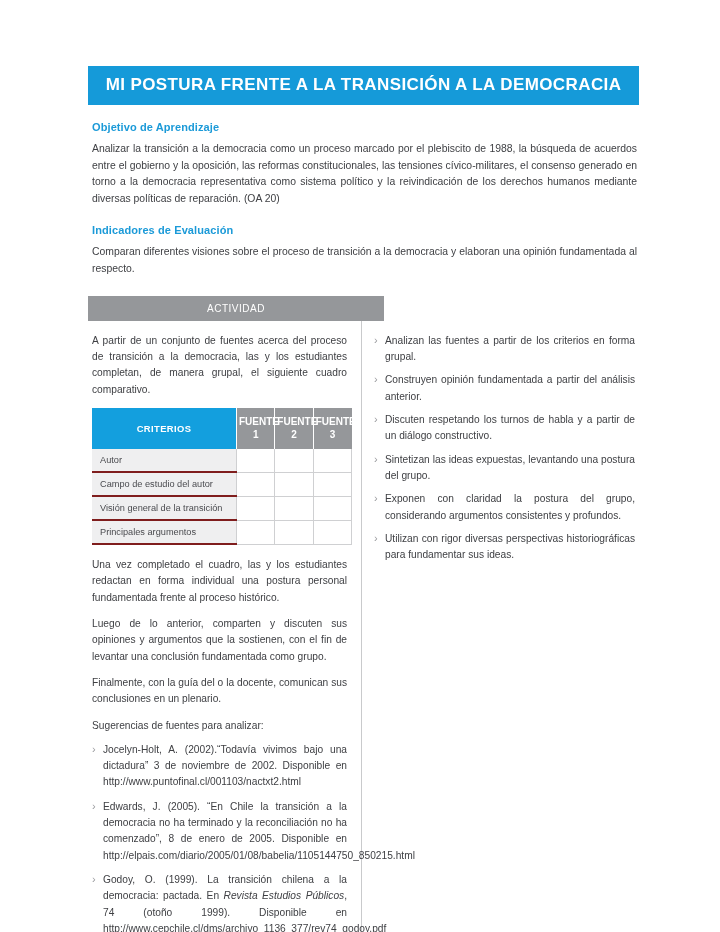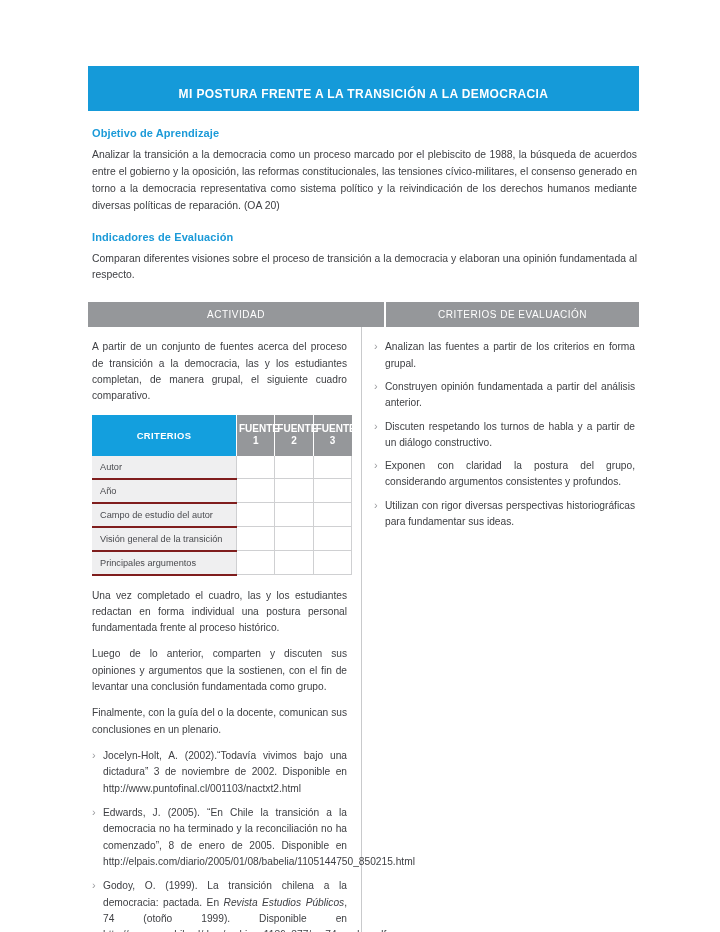--- a/index.html
+++ b/index.html
@@ -25,24 +25,24 @@
     left: 88px;
     top: 66px;
     width: 551px;
   }
 
   
   .title-bar {
     background: #159ad9;
     color: #ffffff;
     text-align: center;
-    font-size: 12px;
+    font-size: 17px;
     font-weight: bold;
     letter-spacing: 0.4px;
-    padding: 22px 8px 10px 8px;
+    padding: 10px 8px 10px 8px;
     line-height: 1.1;
   }
 
   
   .section-heading {
     color: #1b9ad8;
     font-weight: bold;
     font-size: 11px;
     margin: 16px 0 8px 4px;
     letter-spacing: 0.1px;
@@ -179,21 +179,20 @@
     <div class="title-bar">MI POSTURA FRENTE A LA TRANSICIÓN A LA DEMOCRACIA</div>
 
     <div class="section-heading">Objetivo de Aprendizaje</div>
     <p class="body-para">Analizar la transición a la democracia como un proceso marcado por el plebiscito de 1988, la búsqueda de acuerdos entre el gobierno y la oposición, las reformas constitucionales, las tensiones cívico-militares, el consenso generado en torno a la democracia representativa como sistema político y la reivindicación de los derechos humanos mediante diversas políticas de reparación. (OA 20)</p>
 
     <div class="section-heading">Indicadores de Evaluación</div>
     <p class="body-para">Comparan diferentes visiones sobre el proceso de transición a la democracia y elaboran una opinión fundamentada al respecto.</p>
 
     <div class="columns-head">
       <div class="col-head left">ACTIVIDAD</div>
-      <div class="col-head right">CRITERIOS DE EVALUACIÓN</div>
     </div>
 
     <div class="columns-body">
 
       <div class="col-left">
 
         <p class="col-text">A partir de un conjunto de fuentes acerca del proceso de transición a la democracia, las y los estudiantes completan, de manera grupal, el siguiente cuadro comparativo.</p>
 
         <table class="cmp-table">
           <thead>
@@ -214,26 +213,20 @@
             </tr>
           </thead>
           <tbody>
             <tr>
               <td class="rowlabel">Autor</td>
               <td class="cell"></td>
               <td class="cell"></td>
               <td class="cell"></td>
             </tr>
             <tr>
-              <td class="rowlabel">Año</td>
-              <td class="cell"></td>
-              <td class="cell"></td>
-              <td class="cell"></td>
-            </tr>
-            <tr>
               <td class="rowlabel">Campo de estudio del autor</td>
               <td class="cell"></td>
               <td class="cell"></td>
               <td class="cell"></td>
             </tr>
             <tr>
               <td class="rowlabel">Visión general de la transición</td>
               <td class="cell"></td>
               <td class="cell"></td>
               <td class="cell"></td>
@@ -244,34 +237,36 @@
               <td class="cell"></td>
               <td class="cell"></td>
             </tr>
           </tbody>
         </table>
 
         <p class="col-text">Una vez completado el cuadro, las y los estudiantes redactan en forma individual una postura personal fundamentada frente al proceso histórico.</p>
         <p class="col-text">Luego de lo anterior, comparten y discuten sus opiniones y argumentos que la sostienen, con el fin de levantar una conclusión fundamentada como grupo.</p>
         <p class="col-text">Finalmente, con la guía del o la docente, comunican sus conclusiones en un plenario.</p>
 
+        <p class="label-sug">Sugerencias de fuentes para analizar:</p>
 
         <ul class="chev">
           <li><span>Jocelyn-Holt, A. (2002).“Todavía vivimos bajo una dictadura” 3 de noviembre de 2002. Disponible en http://www.puntofinal.cl/001103/nactxt2.html</span></li>
           <li><span>Edwards, J. (2005). “En Chile la transición a la democracia no ha terminado y la reconciliación no ha comenzado”, 8 de enero de 2005. Disponible en http://elpais.com/diario/2005/01/08/babelia/1105144750_850215.html</span></li>
           <li><span>Godoy, O. (1999). La transición chilena a la democracia: pactada. En </span><em class="ital">Revista Estudios Públicos</em><span>, 74 (otoño 1999). Disponible en http://www.cepchile.cl/dms/archivo_1136_377/rev74_godoy.pdf</span></li>
 
         </ul>
       </div>
 
       <div class="col-right">
         <ul class="chev tight">
           <li><span>Analizan las fuentes a partir de los criterios en forma grupal.</span></li>
           <li><span>Construyen opinión fundamentada a partir del análisis anterior.</span></li>
           <li><span>Discuten respetando los turnos de habla y a partir de un diálogo constructivo.</span></li>
+          <li><span>Sintetizan las ideas expuestas, levantando una postura del grupo.</span></li>
           <li><span>Exponen con claridad la postura del grupo, considerando argumentos consistentes y profundos.</span></li>
           <li><span>Utilizan con rigor diversas perspectivas historiográficas para fundamentar sus ideas.</span></li>
         </ul>
       </div>
 
     </div>
   </div>
 </div>
 
 </body></html>

